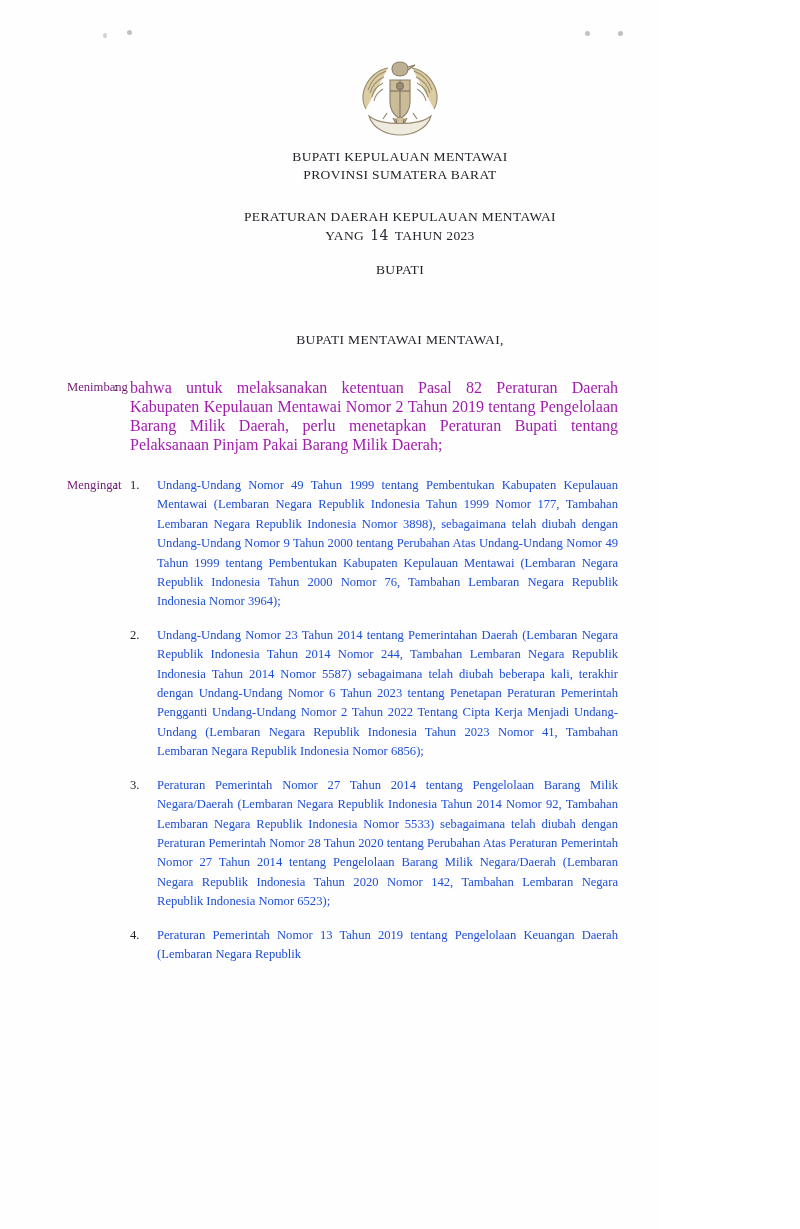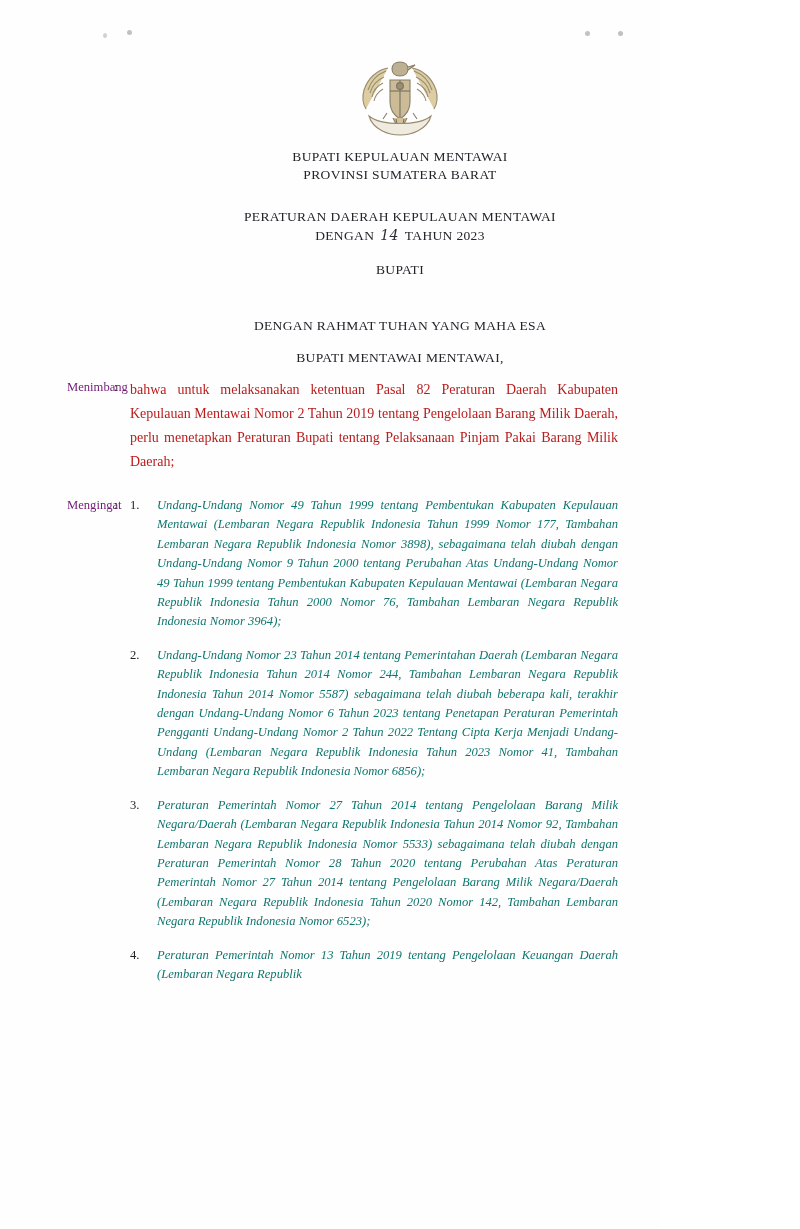--- a/index.html
+++ b/index.html
@@ -66,21 +66,20 @@
   .gap-5 { height: 14px; }
 
   .nomor-line {
     font-size: 13.5px;
     letter-spacing: 0.35px;
     line-height: 18px;
     color: #23242a;
   }
   .handwritten {
     font-family: "DejaVu Serif", serif;
-    font-style: italic;
     font-size: 14px;
     padding: 0 6px;
     color: #2b2b33;
   }
 
   .body-block {
     position: absolute;
     left: 0;
     top: 378px;
     width: 800px;
@@ -102,24 +101,24 @@
   .clause-colon {
     width: 16px;
     flex: 0 0 auto;
     font-size: 12.6px;
     line-height: 19.4px;
     color: #23242a;
   }
   .clause-body {
     width: 488px;
     flex: 0 0 auto;
-    font-size: 14px;
-    line-height: 24px;
+    font-size: 16px;
+    line-height: 19px;
     text-align: justify;
-    color: #b91c1c;
+    color: #a21caf;
     hyphens: none;
   }
 
   .ol-list {
     width: 488px;
   }
   .li-row {
     display: flex;
     align-items: flex-start;
     margin-bottom: 14px;
@@ -129,22 +128,21 @@
     flex: 0 0 auto;
     font-size: 12.6px;
     line-height: 19.4px;
     color: #23242a;
   }
   .li-text {
     flex: 1 1 auto;
     font-size: 12.6px;
     line-height: 19.4px;
     text-align: justify;
-    color: #0f766e;
-    font-style: italic;
+    color: #1d4ed8;
   }
 
   .spacer-clause {
     height: 10px;
   }
 </style>
 </head>
 <body>
 
 <div class="page">
@@ -192,33 +190,32 @@
   </div>
 
   <div class="head-block">
     <div class="head-line">BUPATI KEPULAUAN MENTAWAI</div>
     <div class="head-line">PROVINSI SUMATERA BARAT</div>
 
     <div class="gap-1"></div>
 
     <div class="head-line">PERATURAN DAERAH KEPULAUAN MENTAWAI</div>
     <div class="nomor-line">
-      <span>DENGAN</span><span class="handwritten">14</span><span>TAHUN 2023</span>
+      <span>YANG</span><span class="handwritten">14</span><span>TAHUN 2023</span>
     </div>
 
     <div class="gap-2"></div>
 
     <div class="head-line">BUPATI</div>
 
     <div class="gap-3"></div>
 
 
     <div class="gap-4"></div>
 
-    <div class="head-line">DENGAN RAHMAT TUHAN YANG MAHA ESA</div>
 
     <div class="gap-5"></div>
 
     <div class="head-line">BUPATI MENTAWAI MENTAWAI,</div>
   </div>
 
   <div class="body-block">
 
     <div class="clause">
       <div class="clause-label">Menimbang</div>

